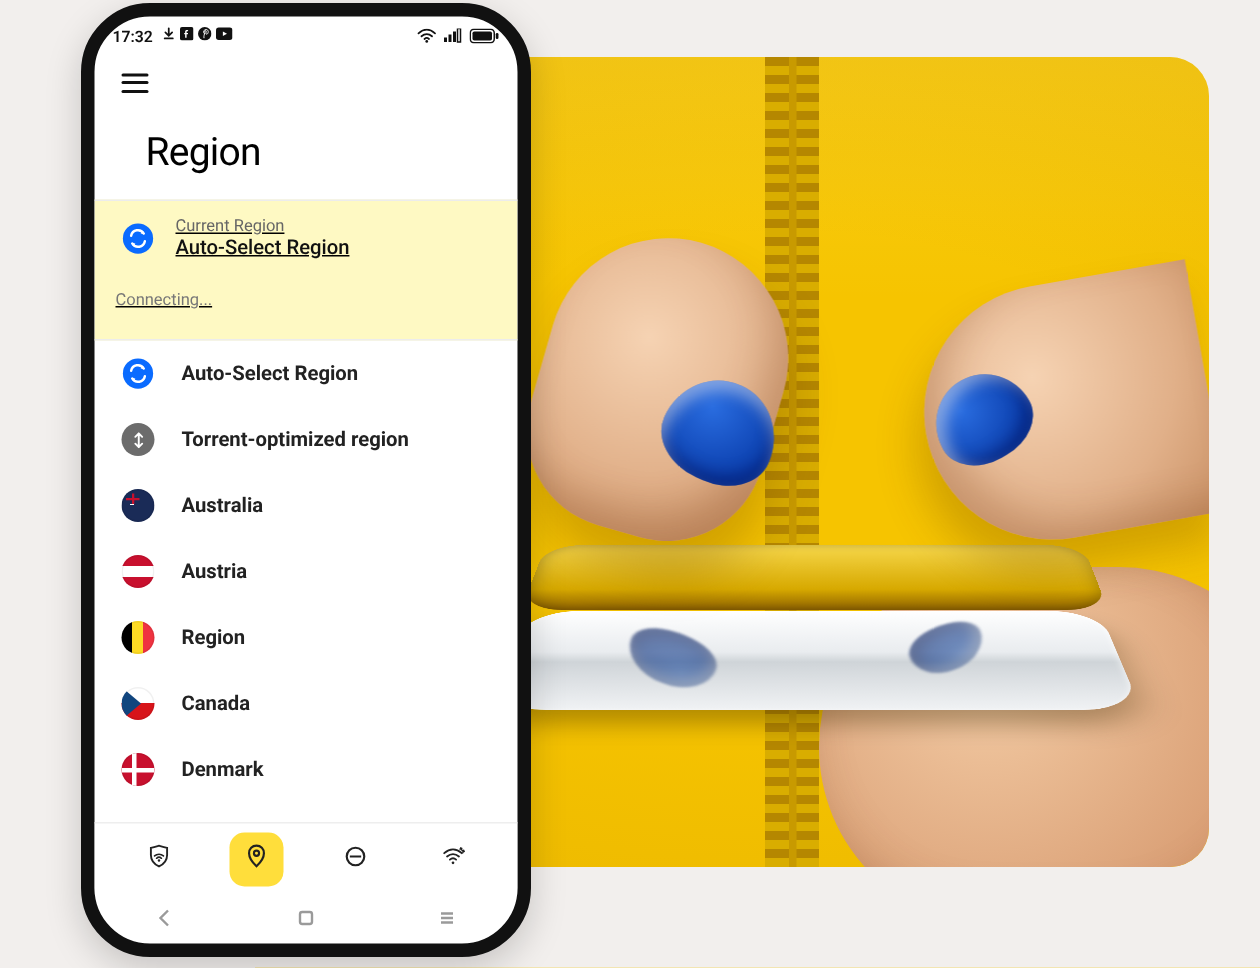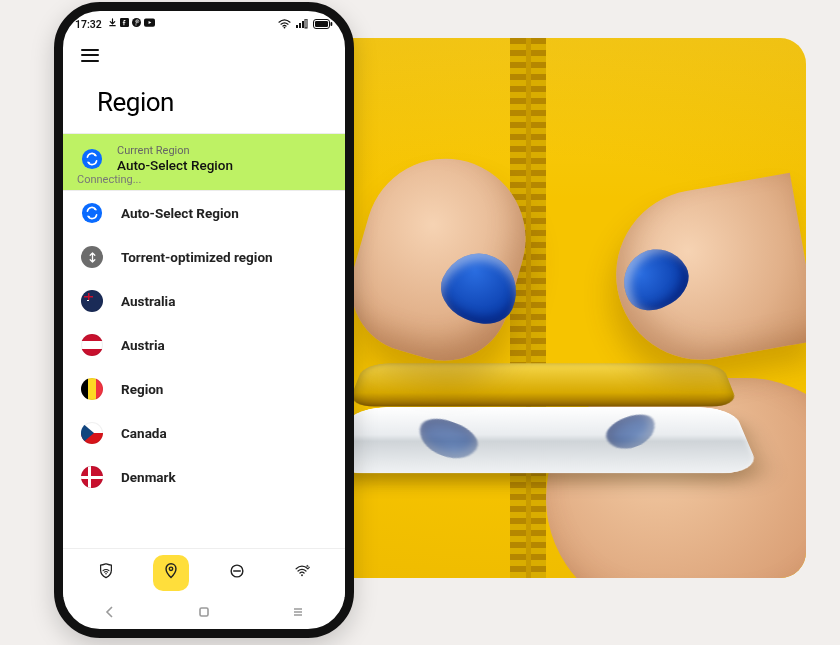--- a/index.html
+++ b/index.html
@@ -146,34 +146,35 @@
     font-size: 26px;
     font-weight: 400;
     letter-spacing: -0.5px;
     margin: 18px 0 10px 16px;
   }
 
   
   .current-region {
     border-top: 1px solid #ececec;
     border-bottom: 1px solid #ececec;
-    padding: 10px 14px 4px 14px;
-    background: #bef264;
+    padding: 10px 14px 20px 14px;
+    background: #fef9c3;
+    text-decoration: underline;
   }
   .cr-row {
     display:flex; align-items:center; gap:14px; padding-left:4px;
   }
   .cr-text small {
     display:block; font-size:11px; color:#666;
   }
   .cr-text span {
     display:block; font-size:13.5px; color:#111; font-weight:500;
   }
   .connecting {
-    font-size:11px; color:#777; margin-top:0;
+    font-size:11px; color:#777; margin-top:20px;
   }
 
   .auto-icon {
     width:22px; height:22px; flex:0 0 22px;
   }
 
   
   .region-list {
     overflow: hidden;
   }

